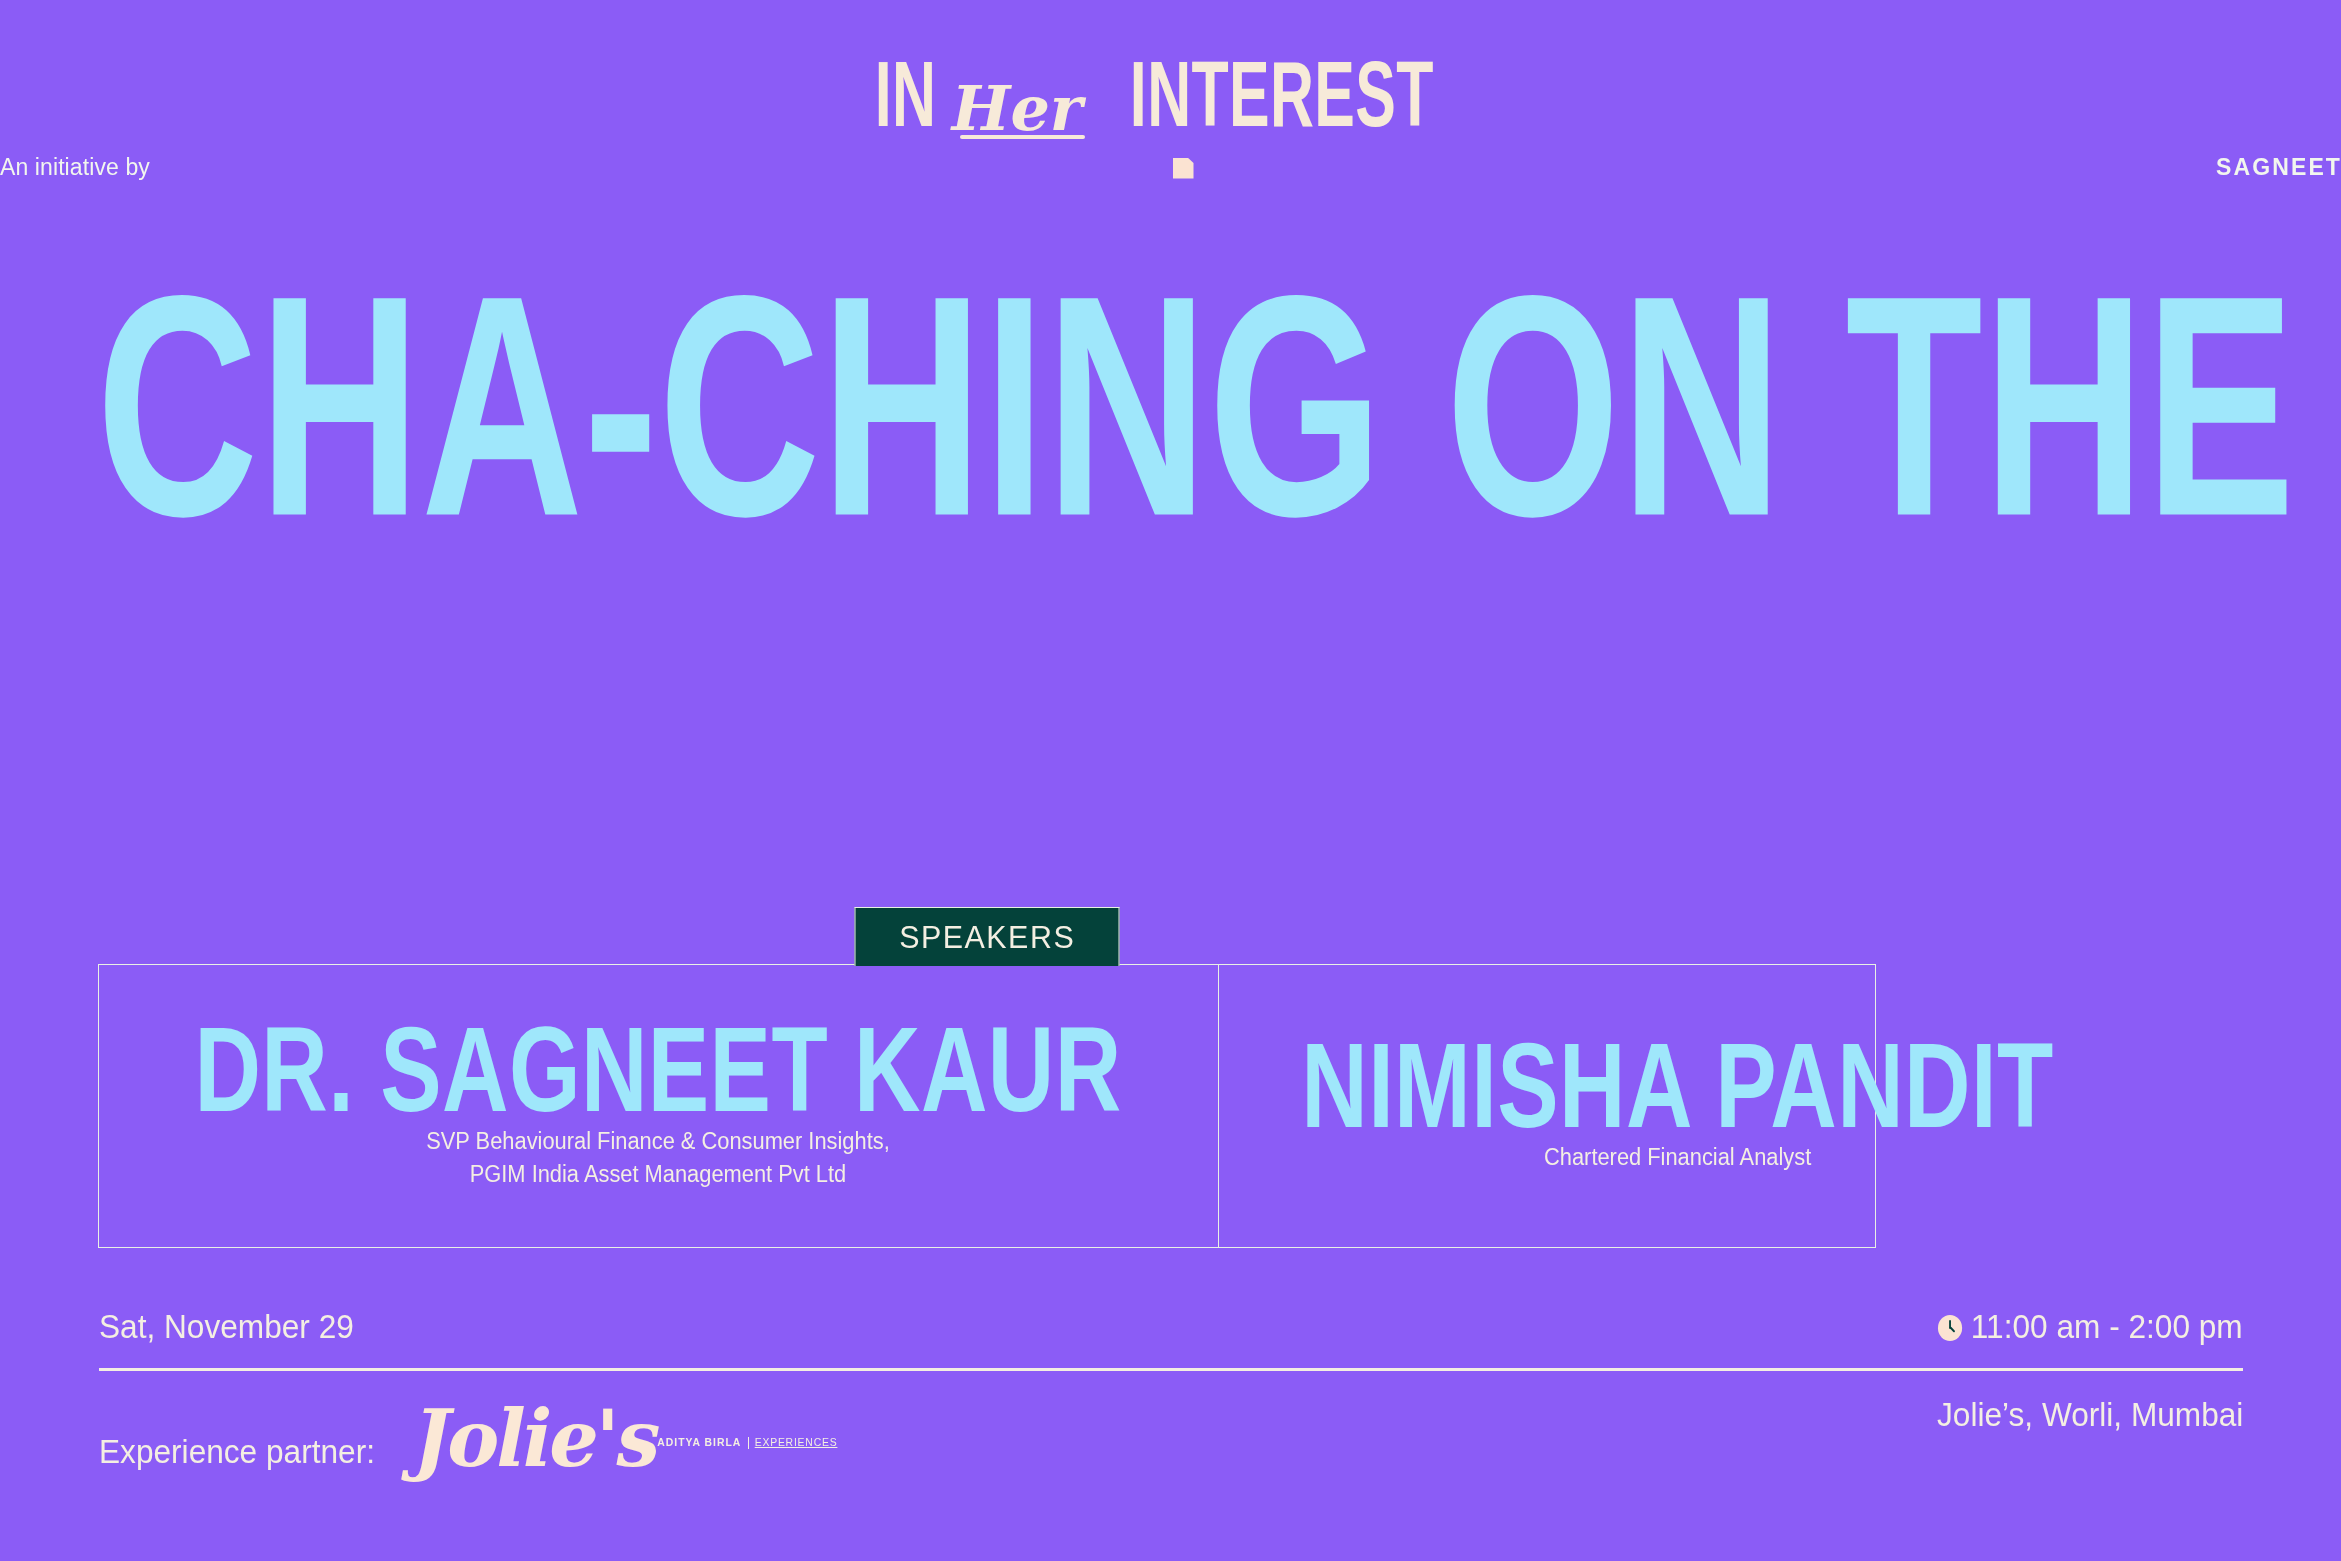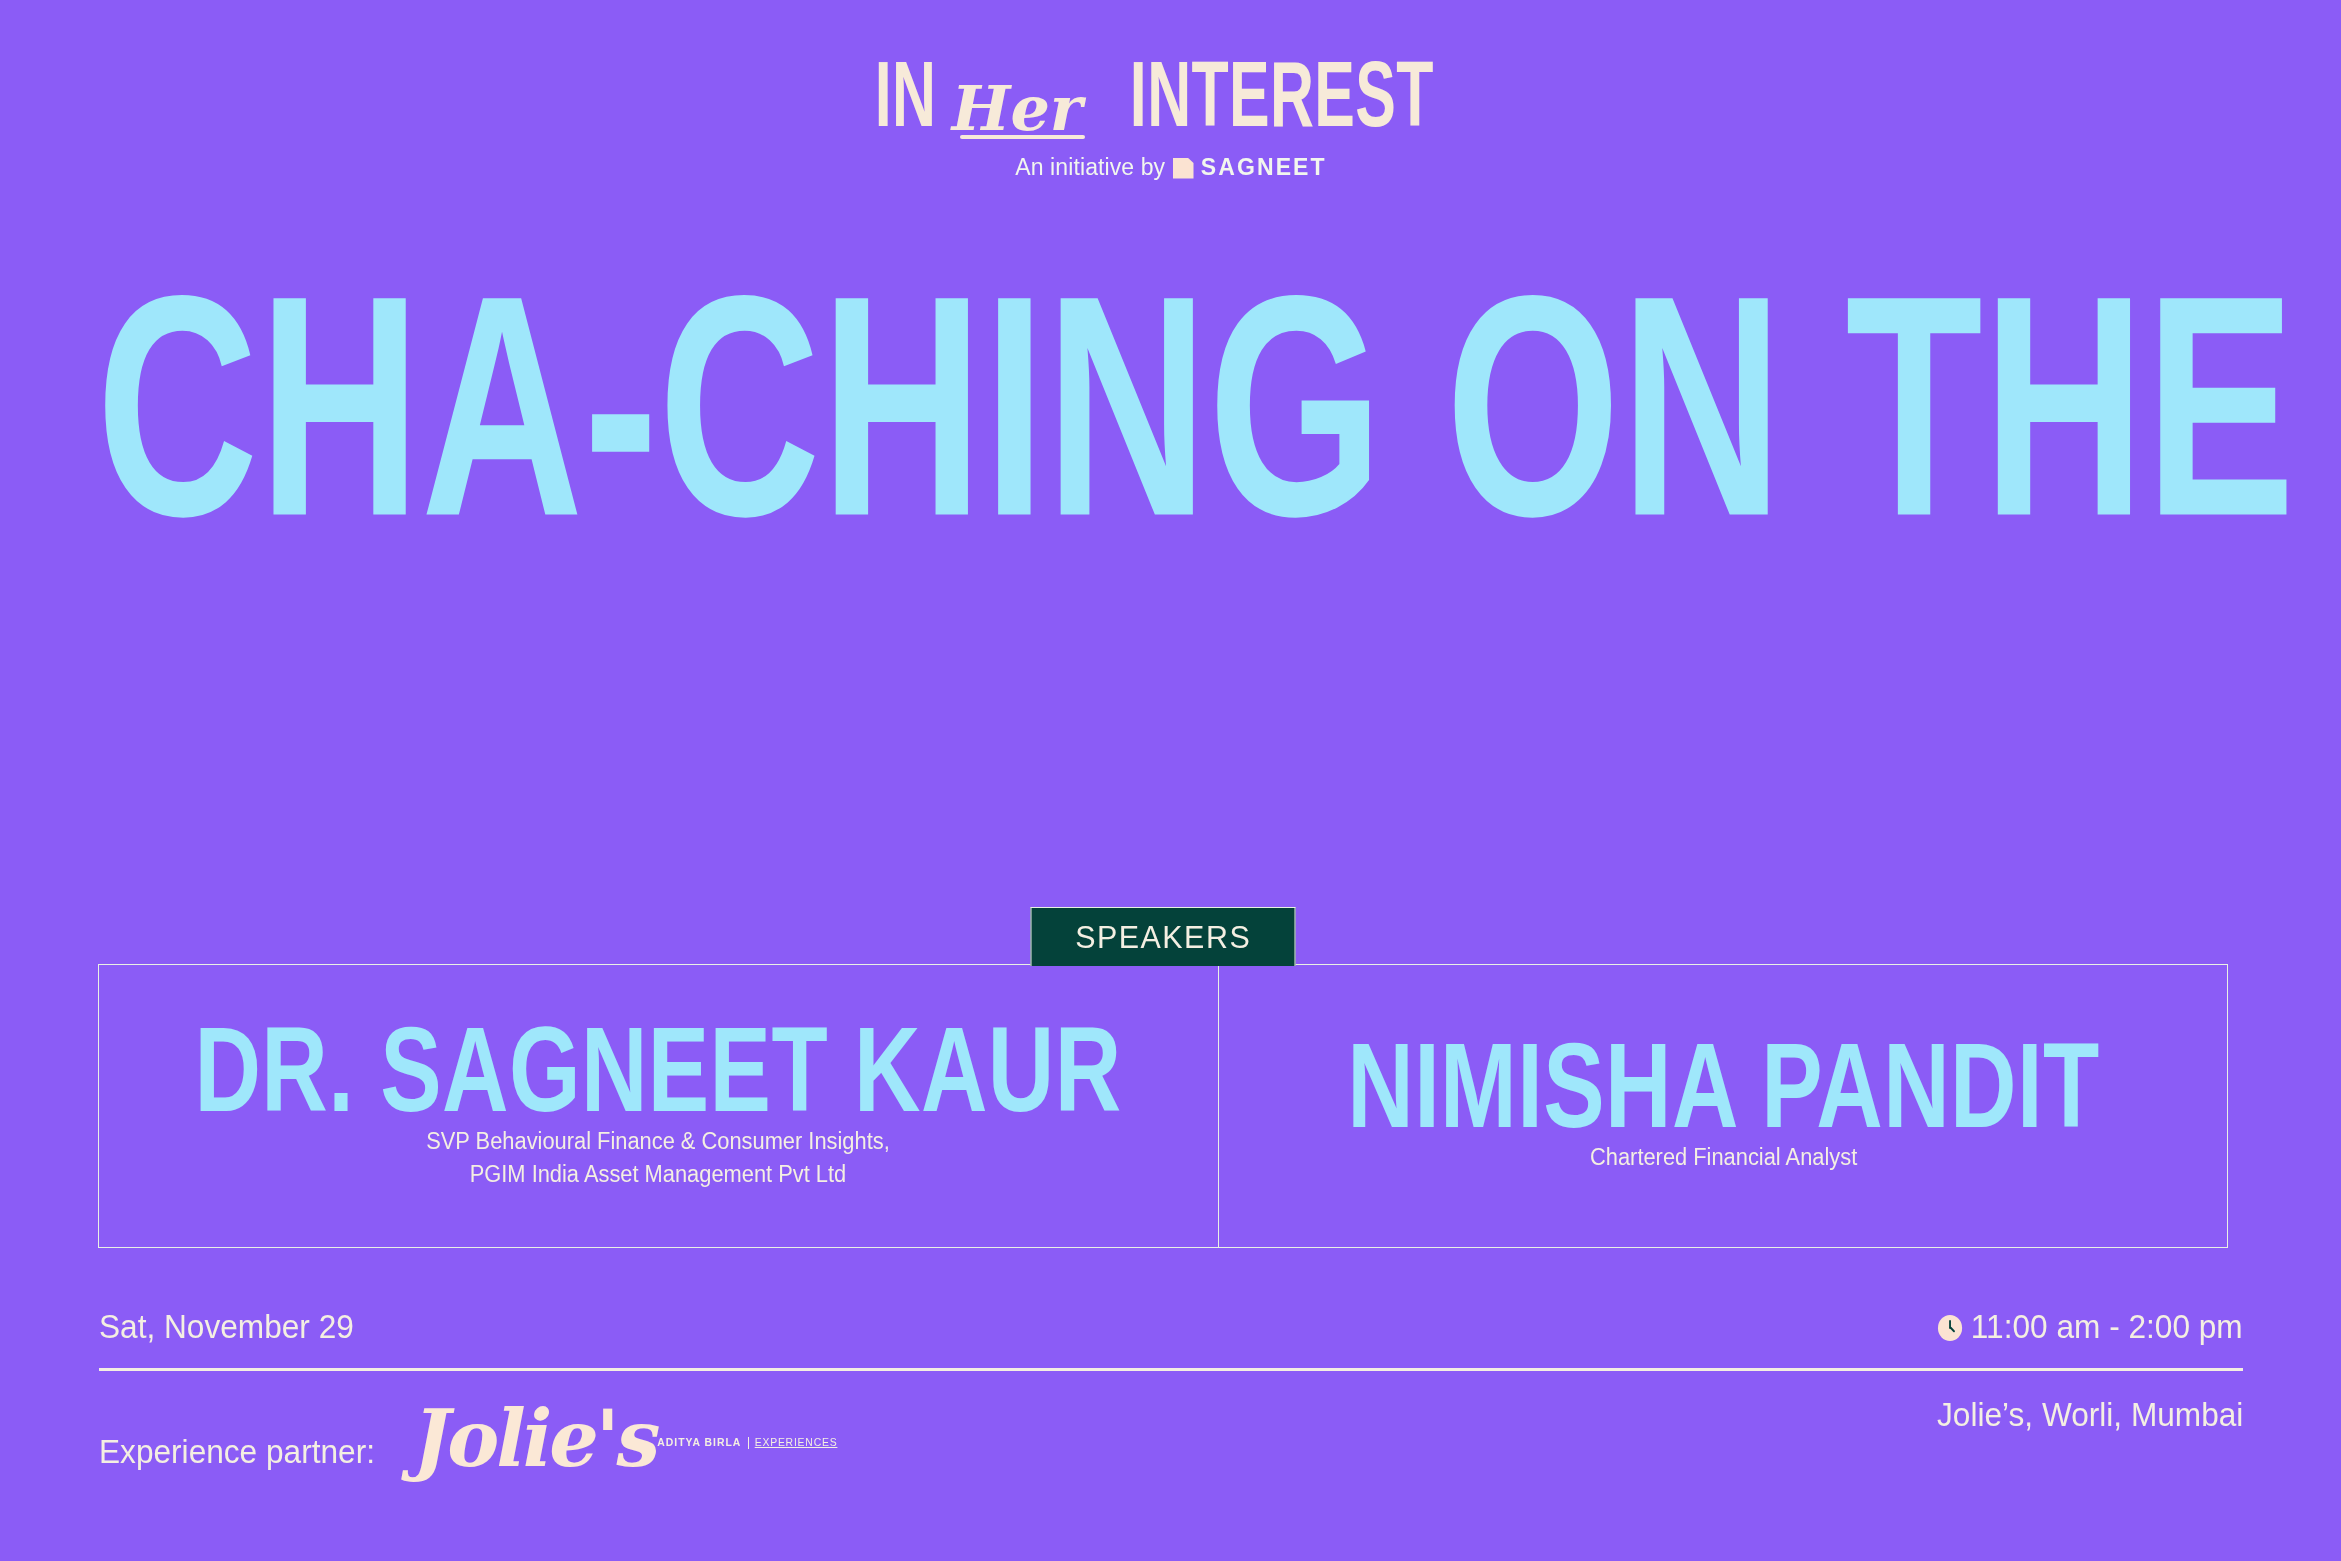--- a/index.html
+++ b/index.html
@@ -63,21 +63,21 @@
     border-radius: 2.1px;
   }
   .brand-sub {
     margin-top: 13.5px;
     font-size: 23px;
     font-weight: 400;
     color: #f2f6ee;
     letter-spacing: 0.1px;
     display: flex;
     align-items: center;
-    justify-content: center;
+    justify-content: space-between;
     gap: 7.3px;
   }
   .zerodha-mark {
     display: inline-block;
     width: 21px;
     height: 21px;
     background: #fbe3d2;
     clip-path: polygon(0 0, 72% 0, 100% 26%, 100% 100%, 0 100%);
     position: relative;
     top: 1px;
@@ -135,21 +135,21 @@
     display: inline-block;
     padding: 0 11.4px;
     font-weight: 300;
   }
 
   
   .speakers-wrap {
     position: absolute;
     left: 98px;
     top: 964px;
-    width: 2130px;
+    width: 1778px;
     height: 284px;
   }
   .speakers-box {
     position: absolute;
     inset: 0;
     border: 1.6px solid #e9f1e4;
     box-sizing: border-box;
   }
   .speakers-tab {
     position: absolute;

